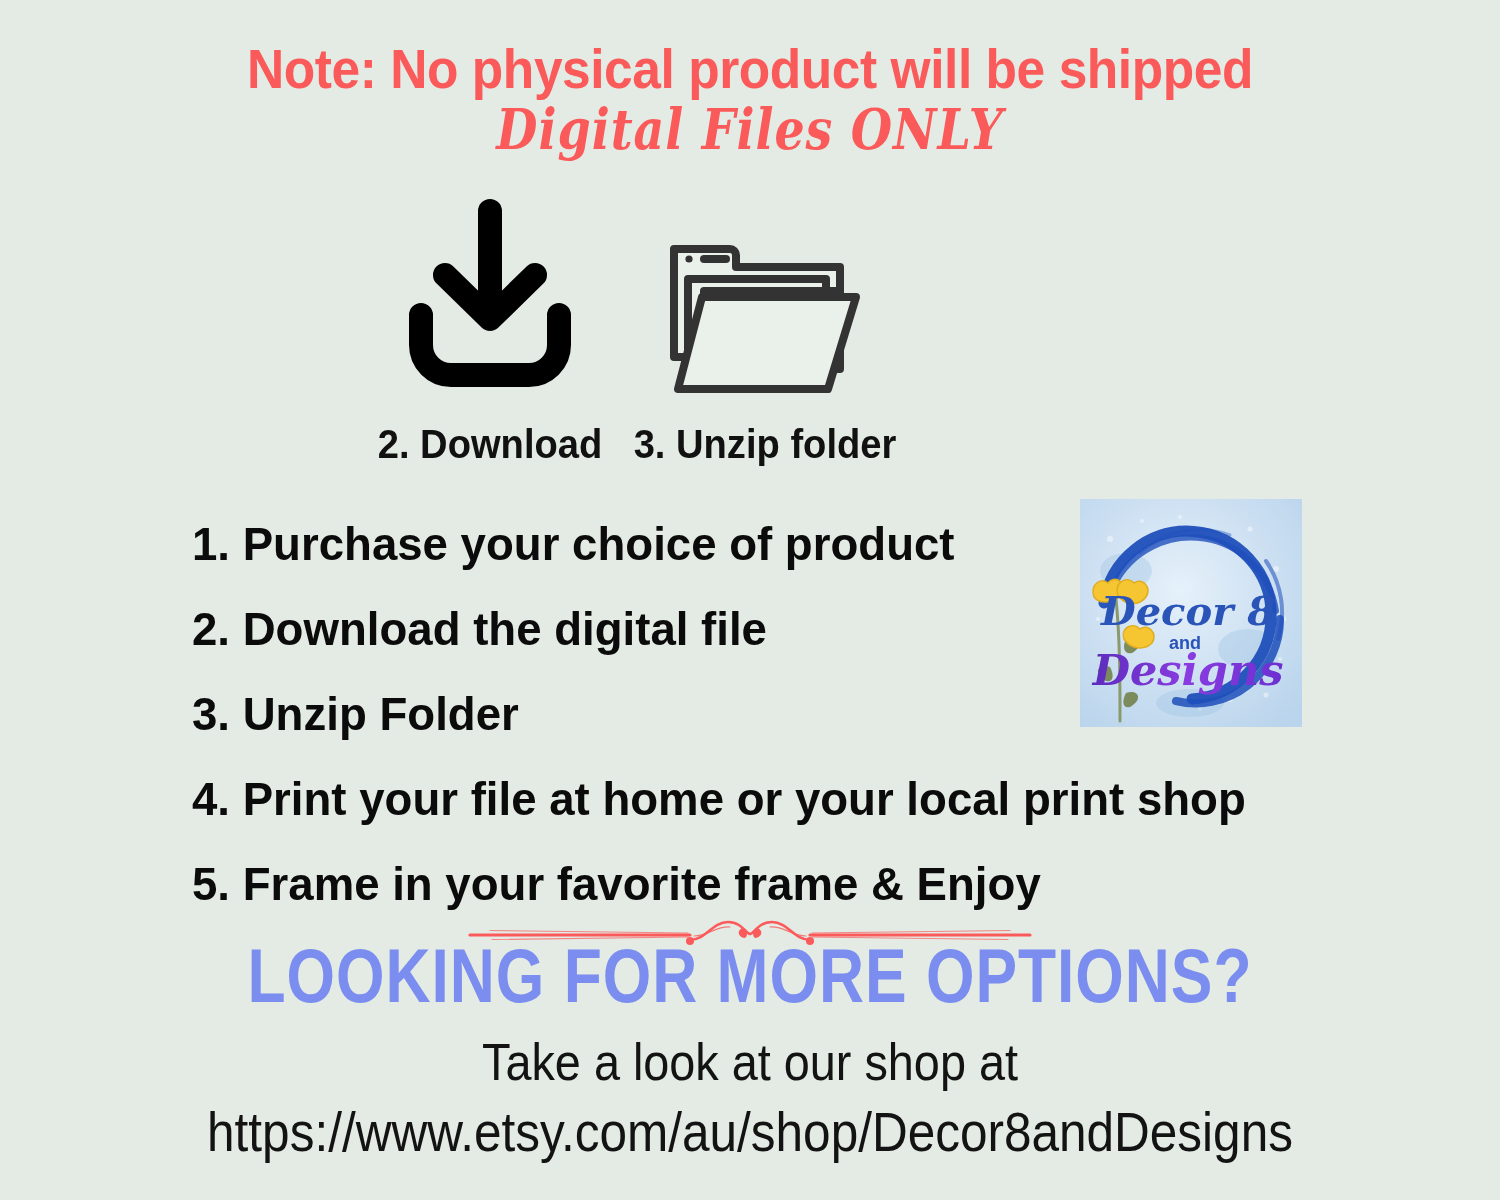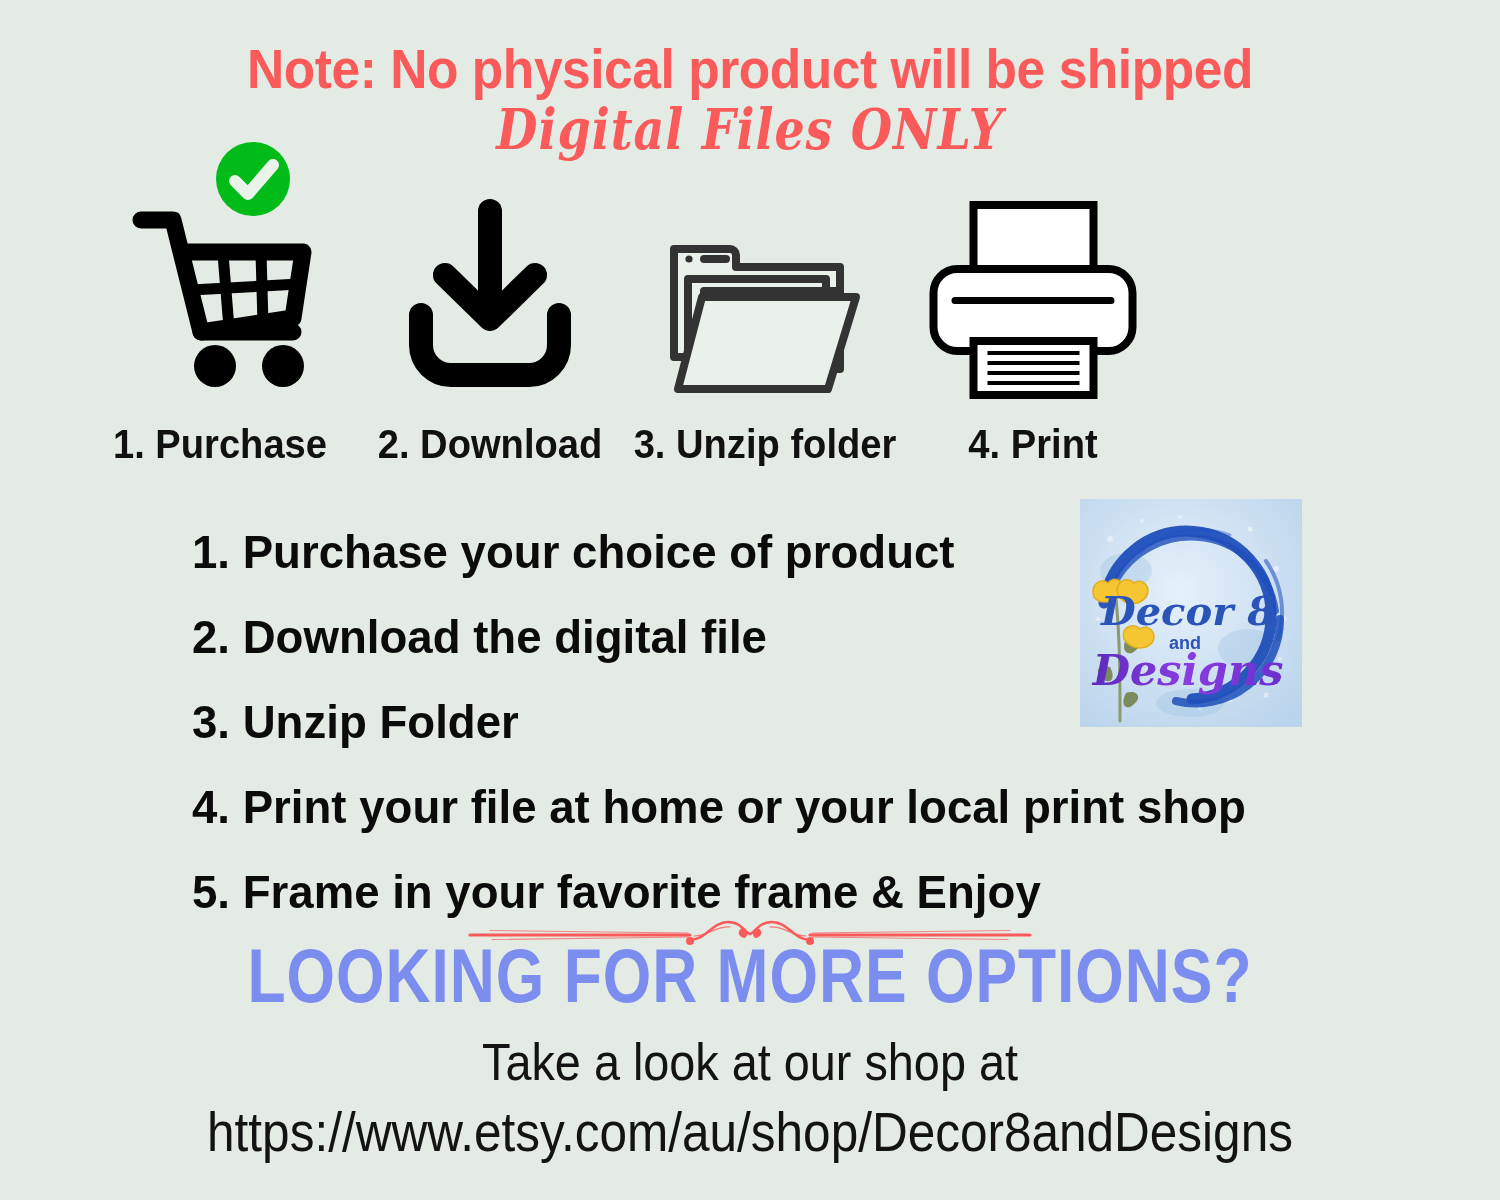--- a/index.html
+++ b/index.html
@@ -90,21 +90,20 @@
   #step-2 { left: 530px;  width: 330px; }
   #step-3 { left: 845px;  width: 235px; }
   #step-4 { left: 1060px; width: 310px; }
 
   
   .instructions {
     position: absolute;
     top: 520px;
     left: 192px;
     width: 1100px;
-    margin-top: 8px;
   }
   .instr-item {
     font-family: "Liberation Sans Narrow", "Liberation Sans", sans-serif;
     font-weight: bold;
     font-size: 47px;
     color: #0b0b0b;
     line-height: 1;
     margin-bottom: 38px;
     transform: scaleX(0.97);
     transform-origin: left center;
@@ -165,42 +164,20 @@
 <body>
 
 <div id="canvas">
 
   <div class="note-heading">Note: No physical product will be shipped</div>
 
   <div class="script-heading">Digital Files ONLY</div>
 
   <div class="steps">
 
-    <div class="step" id="step-0">
-      <div class="step-icon">
-        <svg width="190" height="260" viewBox="0 0 190 260">
-
-          <g fill="none" stroke="#000000" stroke-width="17" stroke-linecap="round" stroke-linejoin="round">
-            <path d="M16 78 L48 78 L76 190 L168 176 L178 110 L60 110"></path>
-            <path d="M76 190 L168 190"></path>
-          </g>
-          <g fill="none" stroke="#000000" stroke-width="11">
-            <path d="M66 148 L174 142"></path>
-            <path d="M98 112 L104 186"></path>
-            <path d="M136 111 L138 182"></path>
-          </g>
-          <circle cx="90" cy="224" r="21" fill="#000000"></circle>
-          <circle cx="158" cy="224" r="21" fill="#000000"></circle>
-
-          <circle cx="128" cy="37" r="37" fill="#00bb18"></circle>
-          <path d="M110 39 L123 52 L148 23" fill="none" stroke="#eaf3ea" stroke-width="12" stroke-linecap="round" stroke-linejoin="round"></path>
-        </svg>
-      </div>
-      <div class="step-label">1. Purchase</div>
-    </div>
 
     <div class="step" id="step-1">
       <div class="step-icon">
         <svg width="170" height="205" viewBox="0 0 170 205">
           <g fill="none" stroke="#000000" stroke-width="24" stroke-linecap="round" stroke-linejoin="round">
             <path d="M85 14 L85 118"></path>
             <path d="M40 78 L85 122 L130 78"></path>
             <path d="M16 118 L16 148 A30 30 0 0 0 46 178 L124 178 A30 30 0 0 0 154 148 L154 118"></path>
           </g>
         </svg>
@@ -221,41 +198,20 @@
 
             <path d="M42 60 L196 60 L168 152 L18 152 Z"></path>
           </g>
           <circle cx="29" cy="22" r="3.6" fill="#333333"></circle>
           <rect x="40" y="18" width="30" height="8" rx="4" fill="#333333"></rect>
         </svg>
       </div>
       <div class="step-label">3. Unzip folder</div>
     </div>
 
-    <div class="step" id="step-3">
-      <div class="step-icon">
-        <svg width="215" height="205" viewBox="0 0 215 205">
-
-          <rect x="48" y="8" width="120" height="68" fill="#ffffff" stroke="#000000" stroke-width="8"></rect>
-
-          <rect x="8" y="72" width="199" height="82" rx="24" fill="#ffffff" stroke="#000000" stroke-width="8"></rect>
-
-          <rect x="26" y="100" width="163" height="7" rx="3.5" fill="#000000"></rect>
-
-          <rect x="48" y="144" width="120" height="54" fill="#ffffff" stroke="#000000" stroke-width="8"></rect>
-          <g stroke="#000000" stroke-width="4">
-            <path d="M62 156 L154 156"></path>
-            <path d="M62 166 L154 166"></path>
-            <path d="M62 176 L154 176"></path>
-            <path d="M62 186 L154 186"></path>
-          </g>
-        </svg>
-      </div>
-      <div class="step-label">4. Print</div>
-    </div>
 
   </div>
 
   <div class="instructions">
     <div class="instr-item">1. Purchase your choice of product</div>
     <div class="instr-item">2. Download the digital file</div>
     <div class="instr-item">3. Unzip Folder</div>
     <div class="instr-item">4. Print your file at home or your local print shop</div>
     <div class="instr-item">5. Frame in your favorite frame &amp; Enjoy</div>
   </div>

